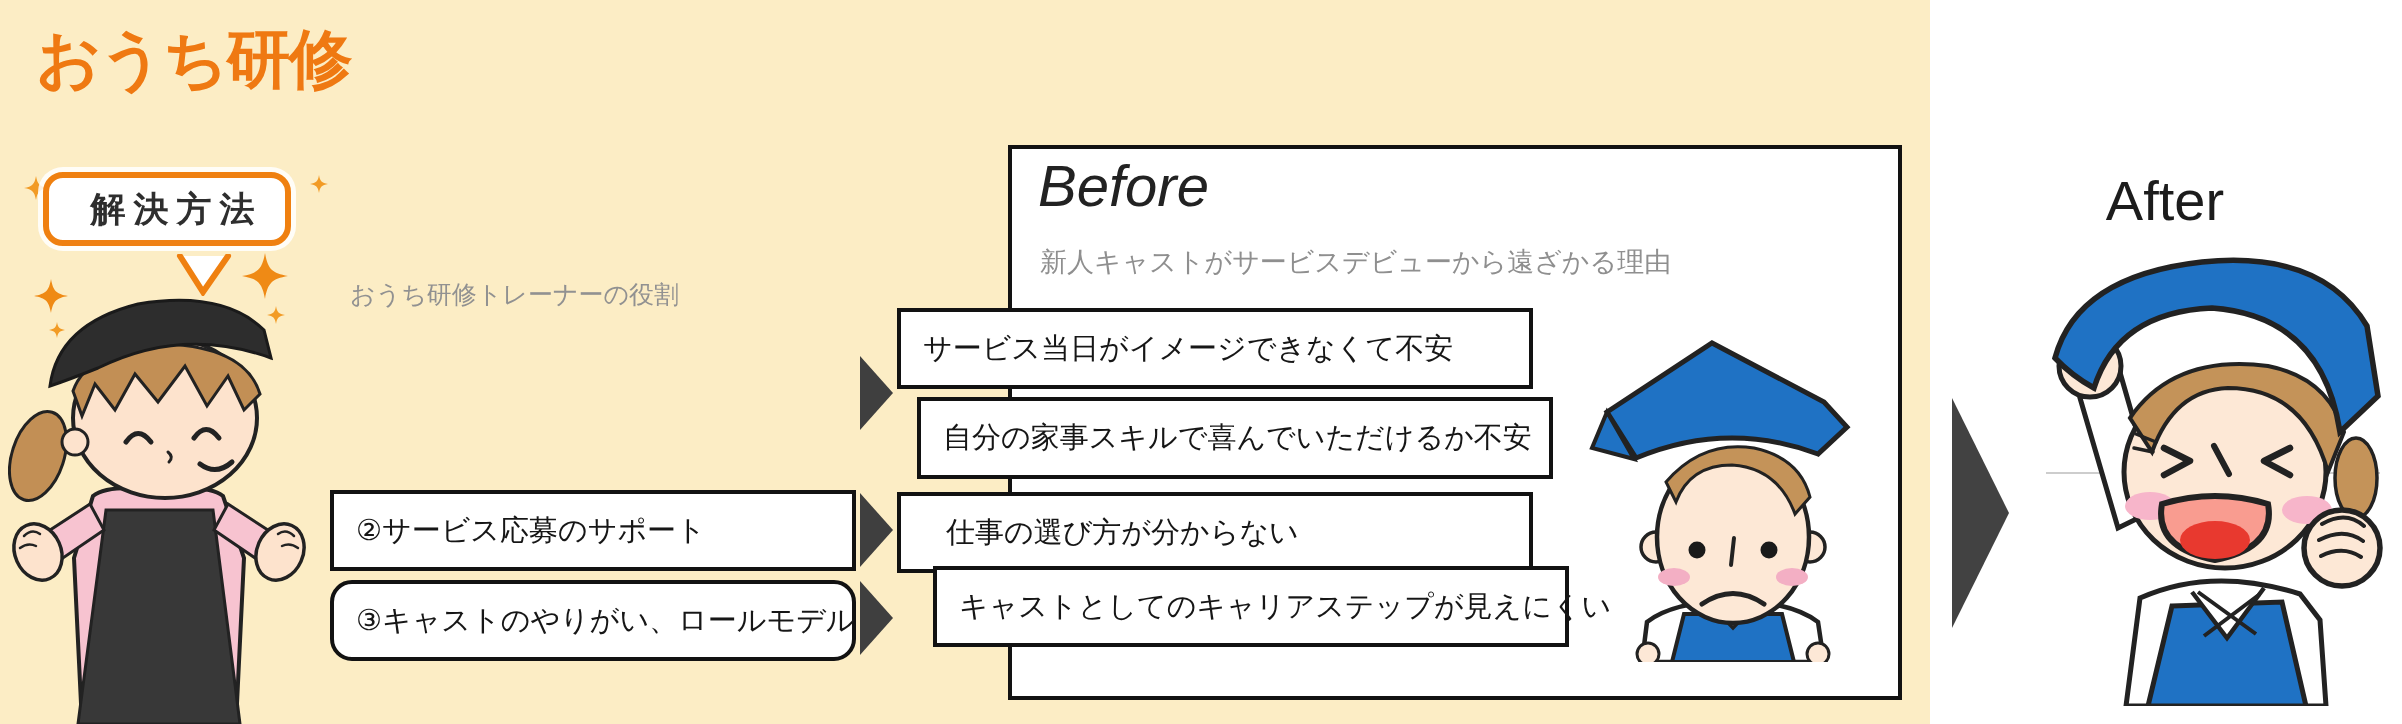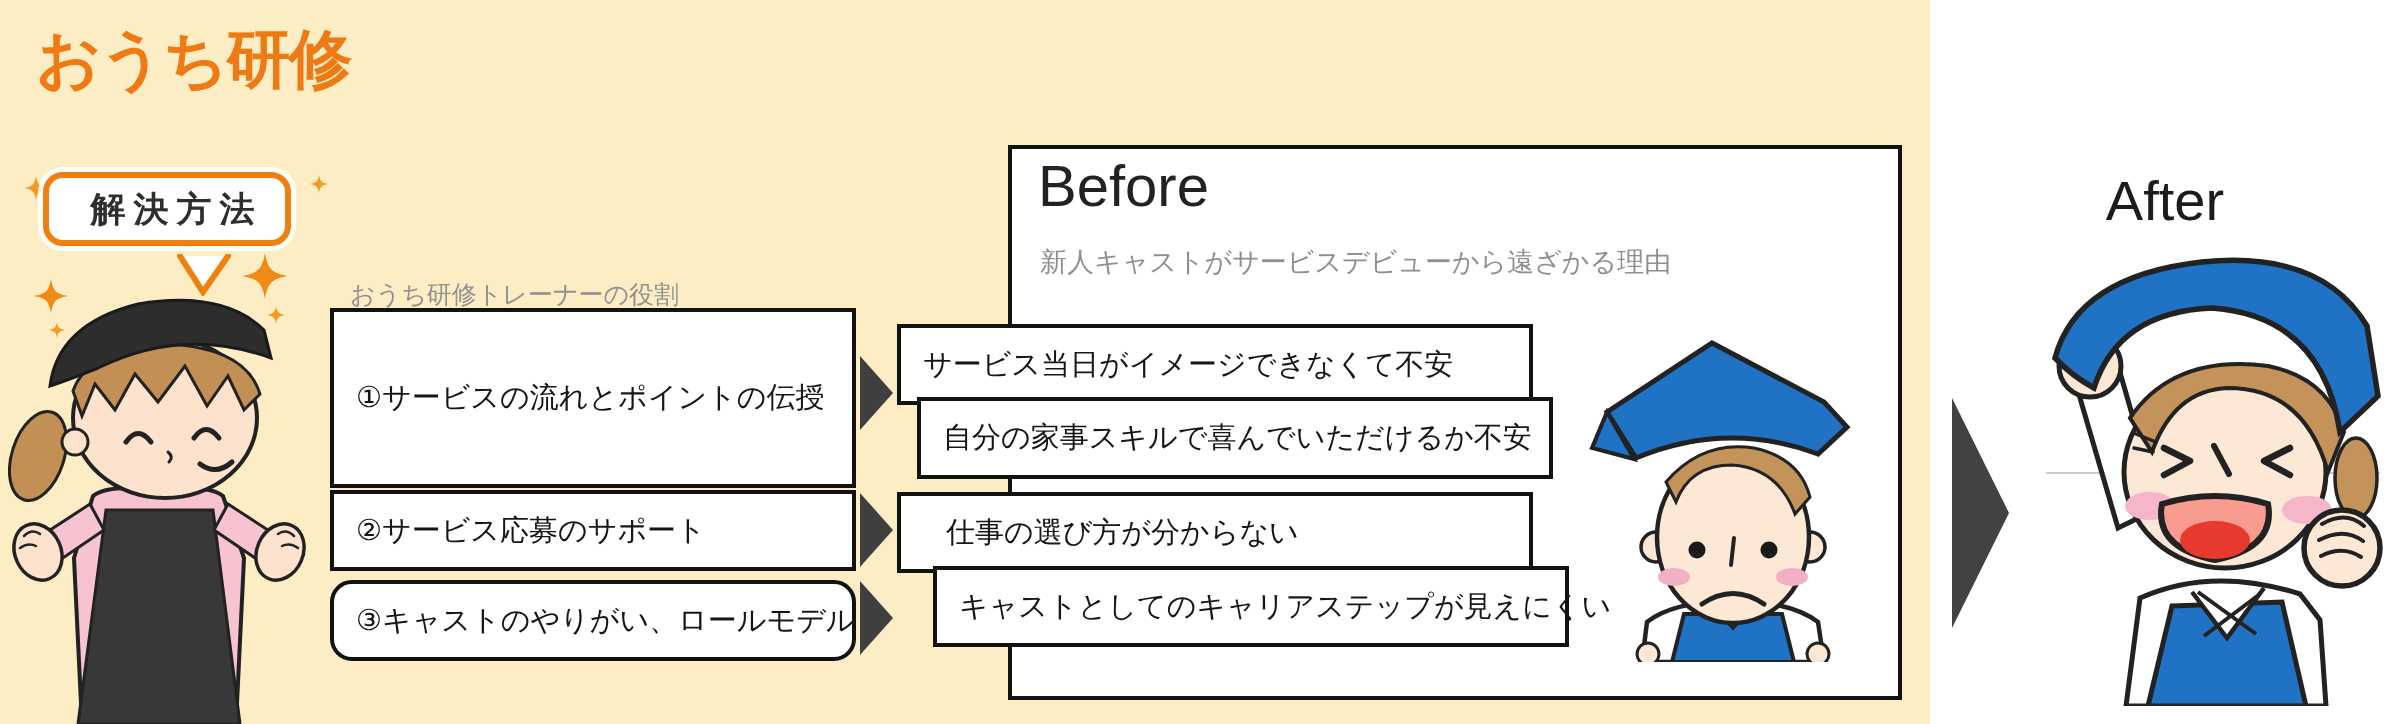--- a/index.html
+++ b/index.html
@@ -43,24 +43,24 @@
     border-left:33px solid #3f3f3f;
   }
   #flow-arrow-1 { left:860px; top:356px; }
   #flow-arrow-2 { left:860px; top:493px; }
   #flow-arrow-3 { left:860px; top:581px; }
 
   .before-frame {
     position:absolute; left:1008px; top:145px; width:894px; height:555px;
     background:#fff; border:4px solid #121212; box-sizing:border-box; z-index:1;
   }
-  .before-title { position:absolute; left:1038px; top:152px; font-size:58px; color:#222; z-index:2; white-space:nowrap; }
+  .before-title { position:absolute; left:1038px; top:152px; font-size:58px; color:#222; z-index:2; white-space:nowrap;font-style:italic; }
   .before-subtitle { position:absolute; left:1040px; top:244px; font-size:27px; color:#8f8f8f; z-index:2; white-space:nowrap; }
 
-  #reason-box-1 { left:897px; top:324px; width:636px; height:81px; }
+  #reason-box-1 { left:897px; top:308px; width:636px; height:81px; }
   #reason-box-2 { left:897px; top:397px; width:636px; height:82px;margin-left:20px; }
   #reason-box-3 { left:897px; top:492px; width:636px; height:81px;padding-left:45px; }
   #reason-box-4 { left:897px; top:566px; width:636px; height:81px;margin-left:36px; }
 
   .worried-cast { position:absolute; left:1562px; top:332px; z-index:2; }
 
   .big-arrow {
     position:absolute; left:1952px; top:398px; width:0; height:0; z-index:2;
     border-top:115px solid transparent; border-bottom:115px solid transparent;
     border-left:57px solid #424242;
@@ -112,21 +112,20 @@
     <path d="M65,95 Q80,52 160,48 Q238,52 252,98 L236,114 L220,80 L199,110 L177,70 L150,106 L127,78 L107,114 L87,88 L74,120 Z" fill="#c28f55" stroke="#222" stroke-width="3"></path>
     <path d="M42,90 Q50,28 130,8 Q215,-6 256,34 L263,62 Q175,30 90,72 Q60,84 42,90 Z" fill="#2d2d2d" stroke="#1a1a1a" stroke-width="3"></path>
     <path d="M118,146 Q130,129 143,146" fill="none" stroke="#222" stroke-width="5" stroke-linecap="round"></path>
     <path d="M186,142 Q198,125 211,142" fill="none" stroke="#222" stroke-width="5" stroke-linecap="round"></path>
     <path d="M160,156 Q166,161 161,166" fill="none" stroke="#222" stroke-width="3" stroke-linecap="round"></path>
     <path d="M192,168 Q208,180 224,166" fill="none" stroke="#222" stroke-width="5" stroke-linecap="round"></path>
   </svg>
 
   <div class="roles-caption">おうち研修トレーナーの役割</div>
 
-  <div class="flow-box" id="role-box-1">①サービスの流れとポイントの伝授</div>
   <div class="flow-box" id="role-box-2">②サービス応募のサポート</div>
   <div class="flow-box" id="role-box-3">③キャストのやりがい、ロールモデル</div>
 
   <div class="small-arrow" id="flow-arrow-1"></div>
   <div class="small-arrow" id="flow-arrow-2"></div>
   <div class="small-arrow" id="flow-arrow-3"></div>
 
   <div class="before-frame"></div>
   <div class="before-title">Before</div>
   <div class="before-subtitle">新人キャストがサービスデビューから遠ざかる理由</div>

